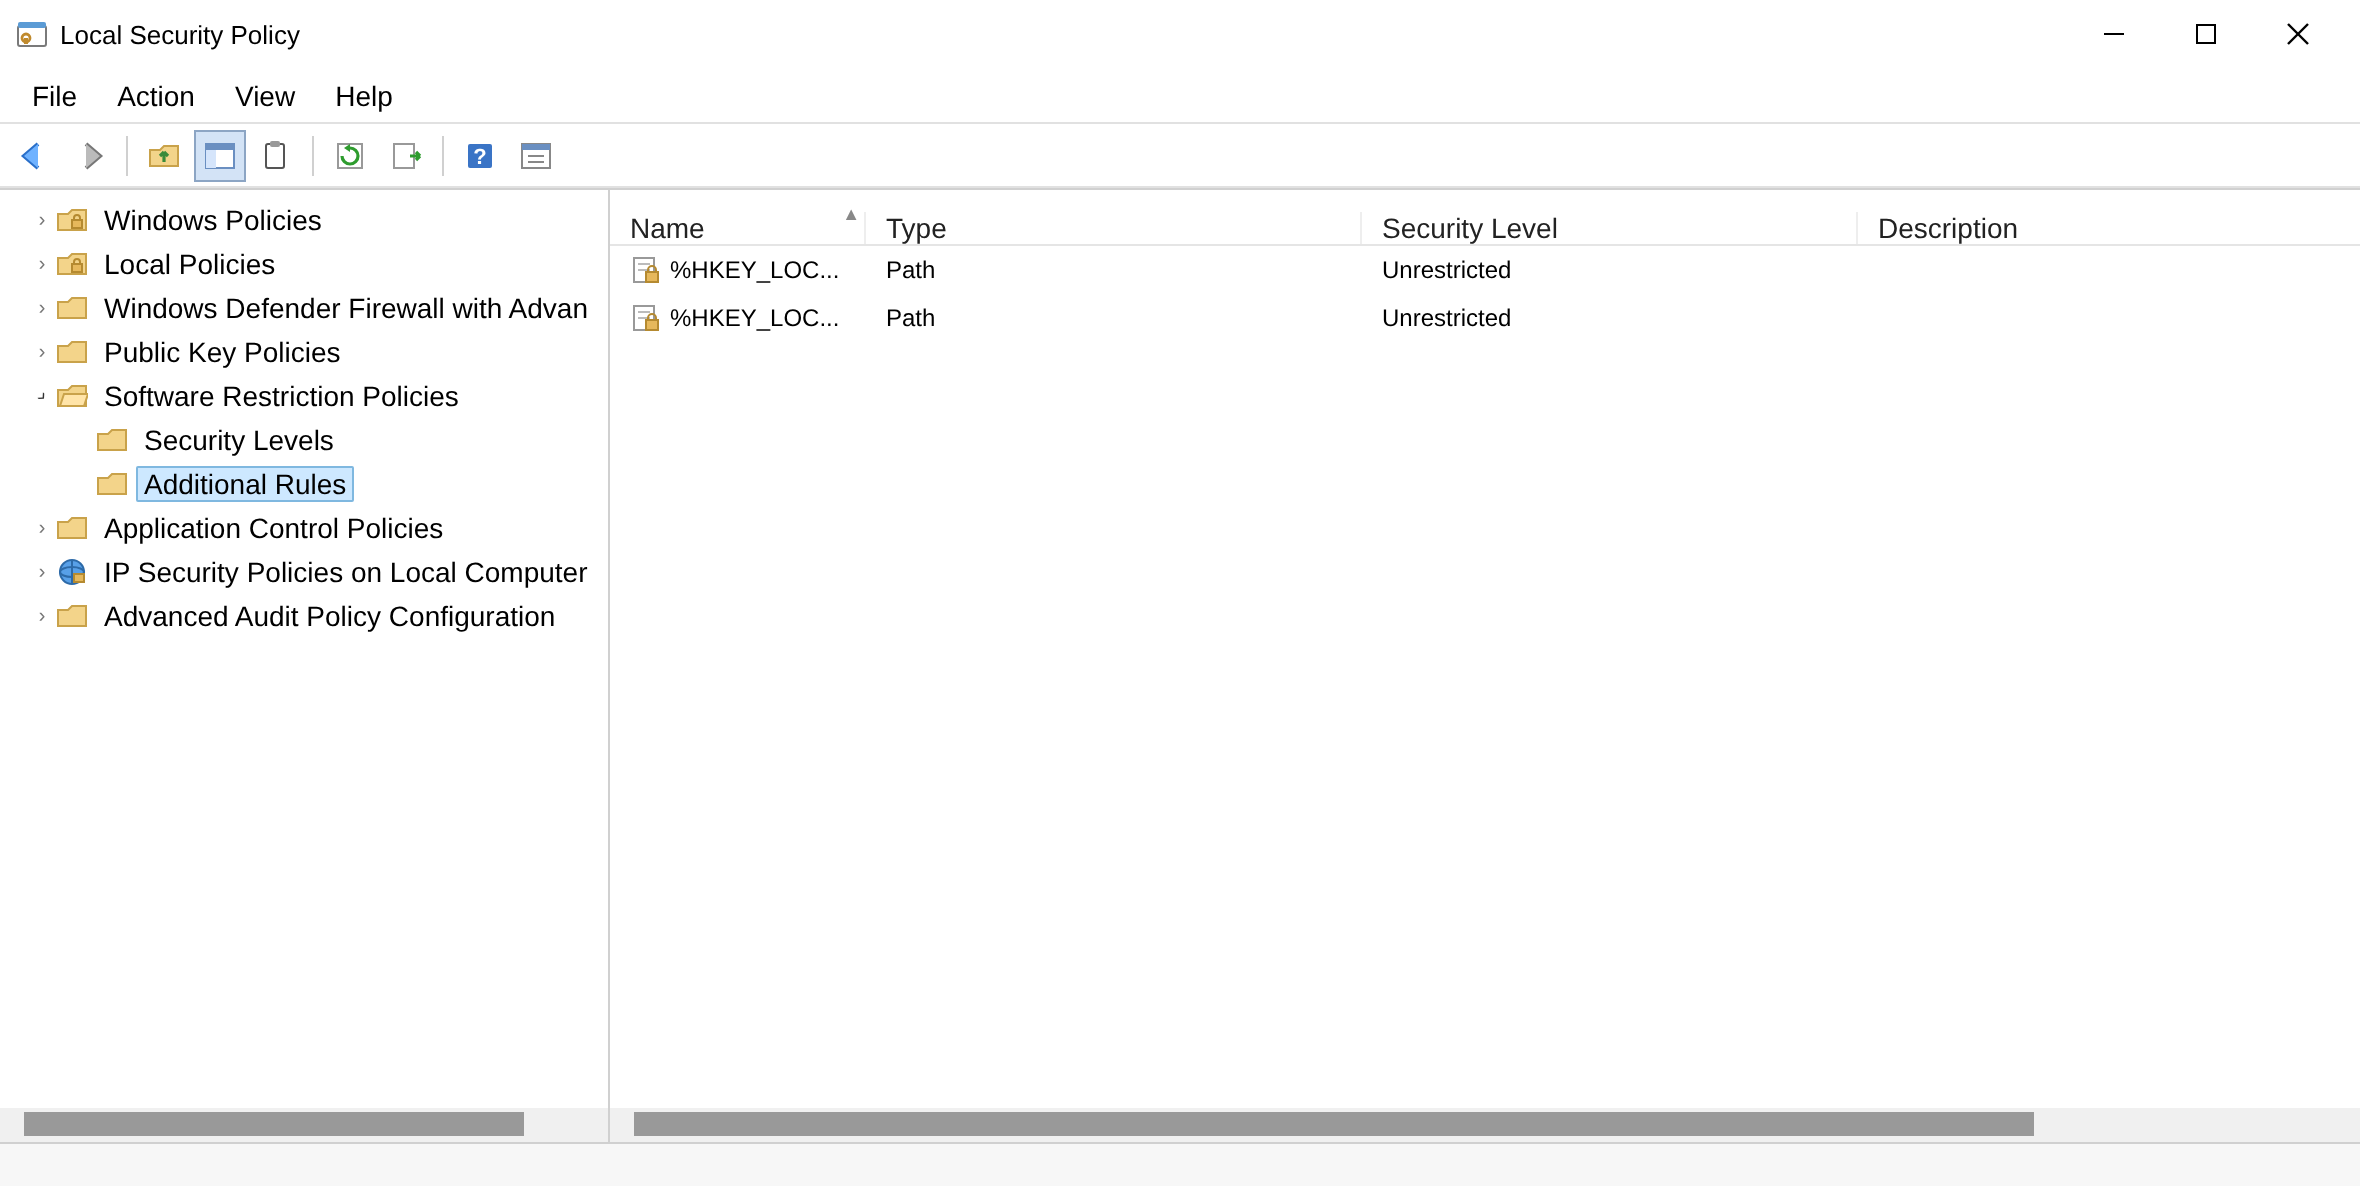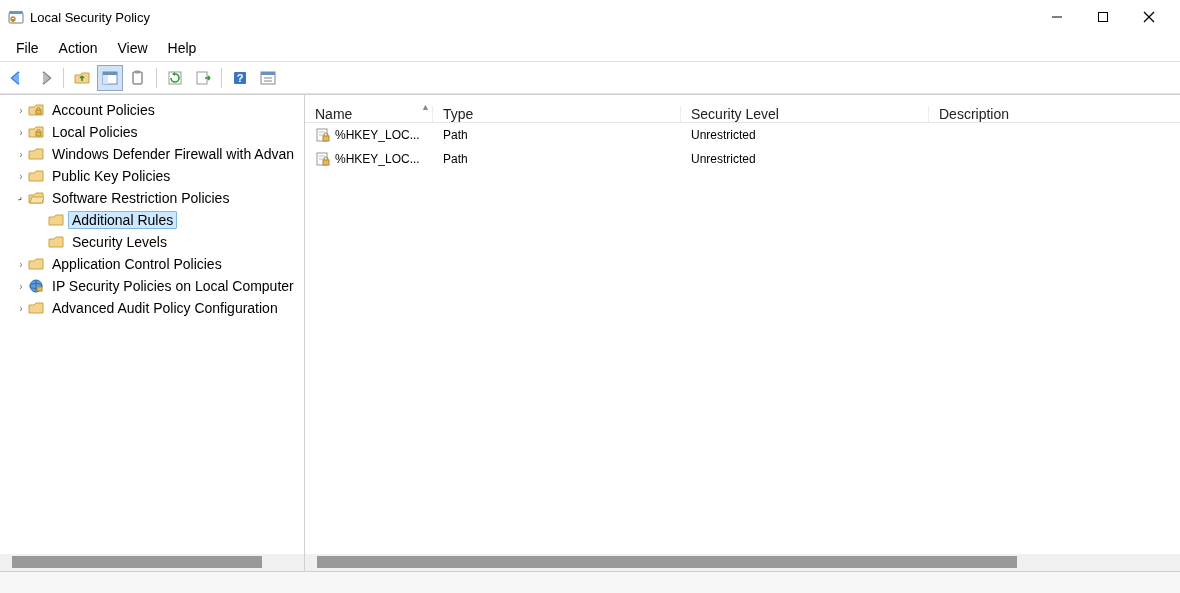--- a/index.html
+++ b/index.html
@@ -168,21 +168,21 @@
 
       <div class="tree-row depth-1">
         <span class="twisty">›</span>
         <span class="node-icon">
             <svg width="16" height="16" viewBox="0 0 16 16">
               <path d="M1 5 L6 5 L8 3 L15 3 L15 13 L1 13 Z" fill="#f3d48a" stroke="#c9a24a"></path>
               <rect x="8" y="8" width="5" height="4" fill="#e6b85c" stroke="#b58a30"></rect>
               <path d="M9 8 L9 7 A1.5 1.5 0 0 1 12 7 L12 8" fill="none" stroke="#b58a30"></path>
             </svg>
           </span>
-        <span class="label-wrap"><span class="tree-label">Account Policies</span></span>
+        <span class="label-wrap"><span class="tree-label">Windows Policies</span></span>
       </div>
 
       <div class="tree-row depth-1">
         <span class="twisty">›</span>
         <span class="node-icon">
             <svg width="16" height="16" viewBox="0 0 16 16">
               <path d="M1 5 L6 5 L8 3 L15 3 L15 13 L1 13 Z" fill="#f3d48a" stroke="#c9a24a"></path>
               <rect x="8" y="8" width="5" height="4" fill="#e6b85c" stroke="#b58a30"></rect>
               <path d="M9 8 L9 7 A1.5 1.5 0 0 1 12 7 L12 8" fill="none" stroke="#b58a30"></path>
             </svg>
@@ -215,35 +215,35 @@
         <span class="twisty" style="transform:rotate(45deg);color:#333;">›</span>
         <span class="node-icon">
             <svg width="16" height="16" viewBox="0 0 16 16">
               <path d="M1 5 L6 5 L8 3 L15 3 L15 13 L1 13 Z" fill="#f3d48a" stroke="#c9a24a"></path>
               <path d="M2 13 L4 7 L16 7 L14 13 Z" fill="#ffe4a8" stroke="#c9a24a"></path>
             </svg>
           </span>
         <span class="label-wrap"><span class="tree-label">Software Restriction Policies</span></span>
       </div>
 
+      <div class="tree-row depth-2">
+        <span class="node-icon">
+            <svg width="16" height="16" viewBox="0 0 16 16">
+              <path d="M1 5 L6 5 L8 3 L15 3 L15 13 L1 13 Z" fill="#f3d48a" stroke="#c9a24a"></path>
+            </svg>
+          </span>
+        <span class="label-wrap"><span class="tree-label">Security Levels</span></span>
+      </div>
       <div class="tree-row depth-2 selected">
         <span class="node-icon">
             <svg width="16" height="16" viewBox="0 0 16 16">
               <path d="M1 5 L6 5 L8 3 L15 3 L15 13 L1 13 Z" fill="#f3d48a" stroke="#c9a24a"></path>
             </svg>
           </span>
         <span class="label-wrap"><span class="tree-label">Additional Rules</span></span>
-      </div>
-      <div class="tree-row depth-2">
-        <span class="node-icon">
-            <svg width="16" height="16" viewBox="0 0 16 16">
-              <path d="M1 5 L6 5 L8 3 L15 3 L15 13 L1 13 Z" fill="#f3d48a" stroke="#c9a24a"></path>
-            </svg>
-          </span>
-        <span class="label-wrap"><span class="tree-label">Security Levels</span></span>
       </div>
 
       <div class="tree-row depth-1">
         <span class="twisty">›</span>
         <span class="node-icon">
             <svg width="16" height="16" viewBox="0 0 16 16">
               <path d="M1 5 L6 5 L8 3 L15 3 L15 13 L1 13 Z" fill="#f3d48a" stroke="#c9a24a"></path>
             </svg>
           </span>
         <span class="label-wrap"><span class="tree-label">Application Control Policies</span></span>

